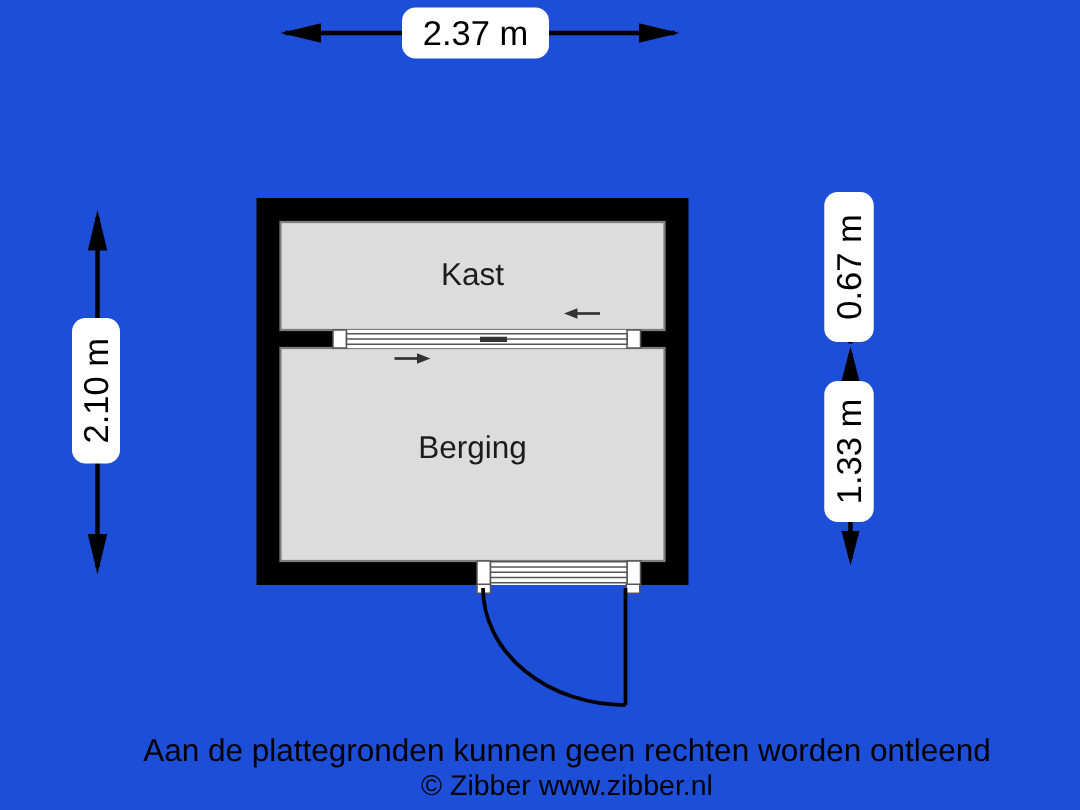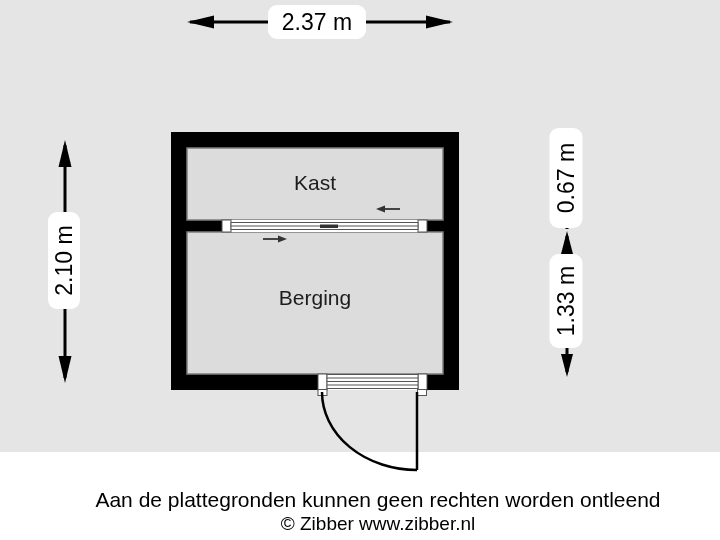--- a/index.html
+++ b/index.html
@@ -7,22 +7,22 @@
     padding: 0;
     background: #ffffff;
     width: 720px;
     height: 540px;
     overflow: hidden;
     font-family: "Liberation Sans", sans-serif;
   }
   .canvas {
     position: relative;
     width: 720px;
-    height: 452px;
-    background: #e5e5e5;
+    height: 540px;
+    background: #1d4ed8;
   }
   svg { display: block; }
   text {
     font-family: "Liberation Sans", sans-serif;
     fill: #000000;
   }
   .dim-text { font-size: 23px; }
   .room-text { font-size: 21px; fill: #1c1c1c; }
   .footer-line1 { font-size: 21px; }
   .footer-line2 { font-size: 19px; }

